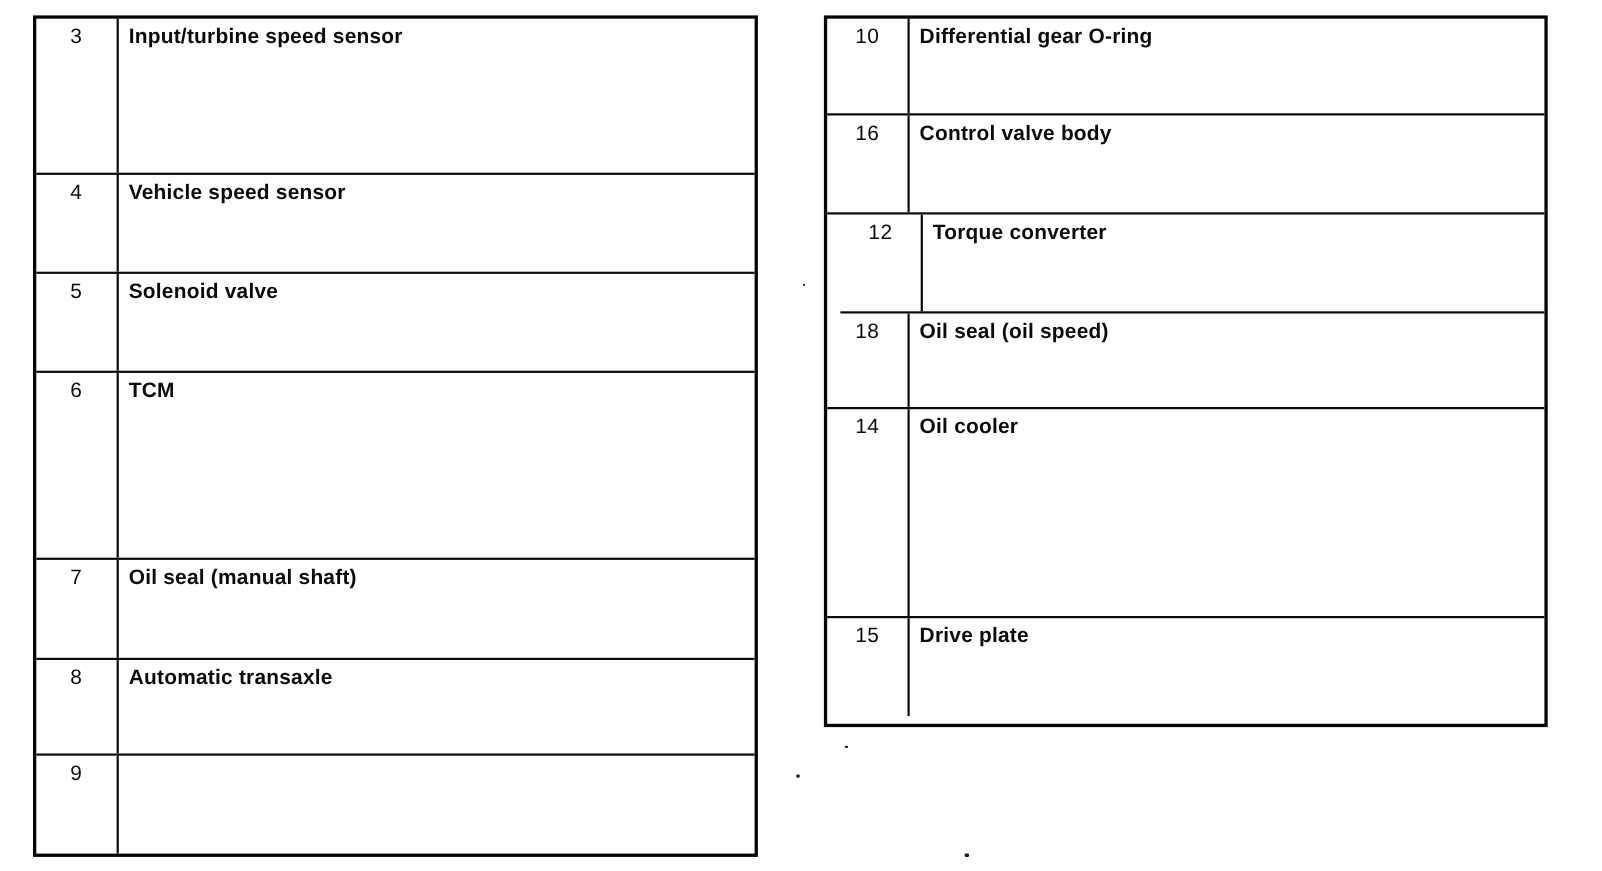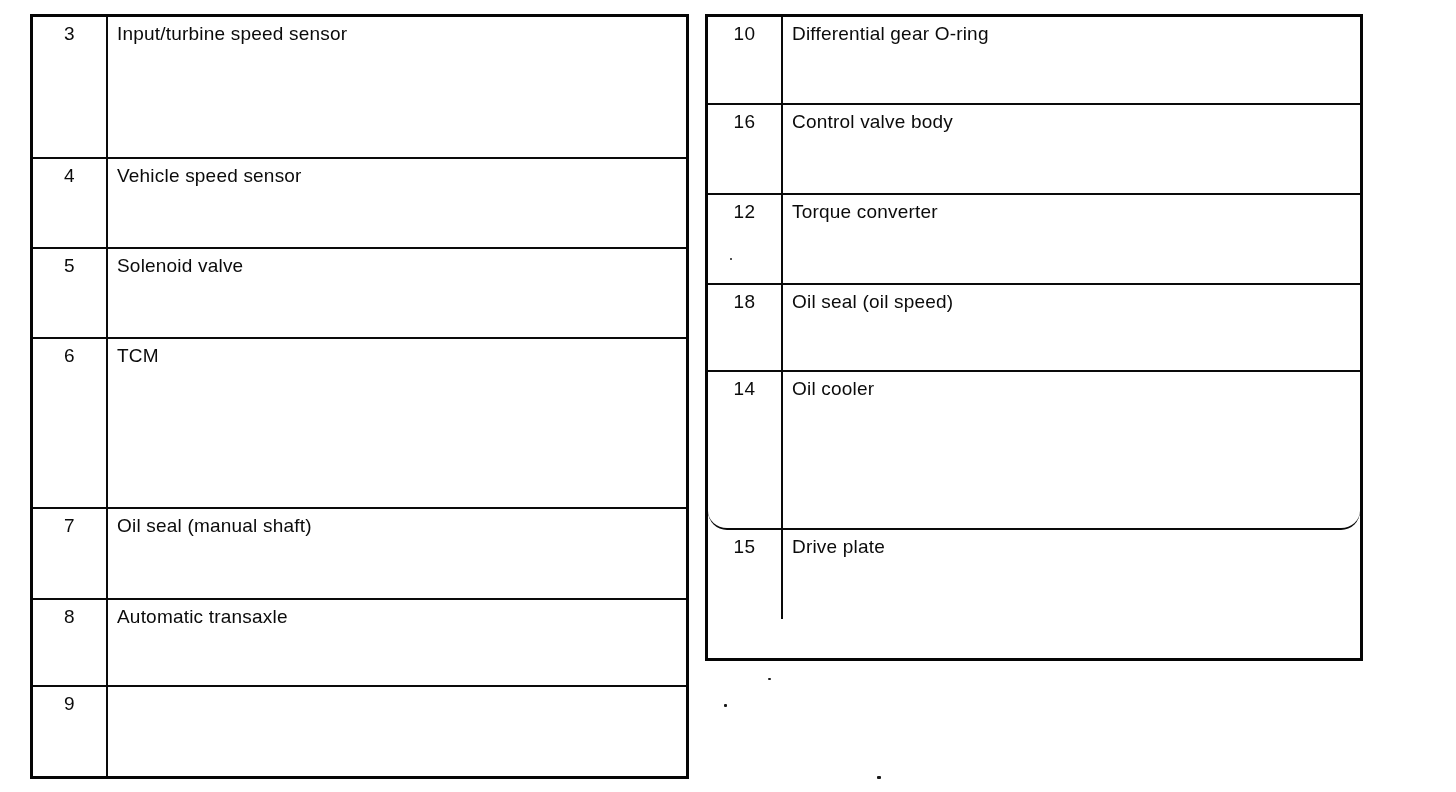--- a/index.html
+++ b/index.html
@@ -20,21 +20,21 @@
   }
   .parts-table {
     position: absolute;
     box-sizing: border-box;
     border: 3px solid #050505;
     background: #ffffff;
     display: flex;
     flex-direction: column;
   }
   #table-left  { left: 30px;  top: 14px; width: 659px; height: 765px; }
-  #table-right { left: 705px; top: 14px; width: 658px; height: 647px; }
+  #table-right { left: 749px; top: 14px; width: 658px; height: 647px; }
 
   .row {
     display: flex;
     box-sizing: border-box;
     border-bottom: 2px solid #0a0a0a;
     flex: none;
   }
   .row:last-child { border-bottom: none; }
 
   .cell-num {
@@ -46,36 +46,37 @@
     padding-top: 6px;
     font-size: 19px;
     letter-spacing: 0.5px;
   }
   .cell-label {
     box-sizing: border-box;
     flex: 1;
     padding: 6px 10px 0 9px;
     font-size: 19px;
     letter-spacing: 0.2px;
+    font-weight: bold;
   }
 
   
   #table-left  .row:nth-child(1) { height: 142px; }
   #table-left  .row:nth-child(2) { height: 90px;  }
   #table-left  .row:nth-child(3) { height: 90px;  }
   #table-left  .row:nth-child(4) { height: 170px; }
   #table-left  .row:nth-child(5) { height: 91px;  }
   #table-left  .row:nth-child(6) { height: 87px;  }
   #table-left  .row:nth-child(7) { height: 89px;  }
 
   #table-right .row:nth-child(1) { height: 88px;  }
   #table-right .row:nth-child(2) { height: 90px;  }
-  #table-right .row:nth-child(3) { height: 90px;  }
+  #table-right .row:nth-child(3) { height: 90px; margin-left: 12px;  }
   #table-right .row:nth-child(4) { height: 87px;  }
-  #table-right .row:nth-child(5) { height: 158px; border-radius: 19px; }
+  #table-right .row:nth-child(5) { height: 190px; }
   #table-right .row:nth-child(6) { height: 89px; border-radius: 10px;  }
 
   
   .speck {
     position: absolute;
     width: 3px;
     height: 3px;
     background: #1a1a1a;
     border-radius: 1px;
   }

